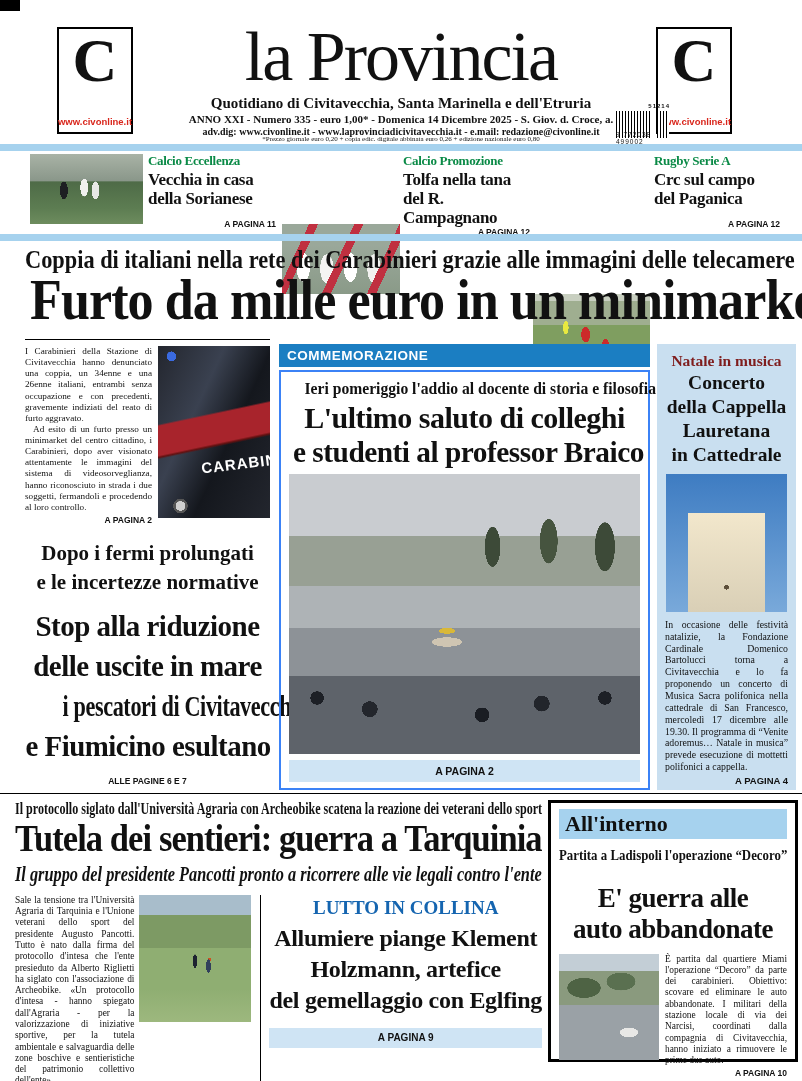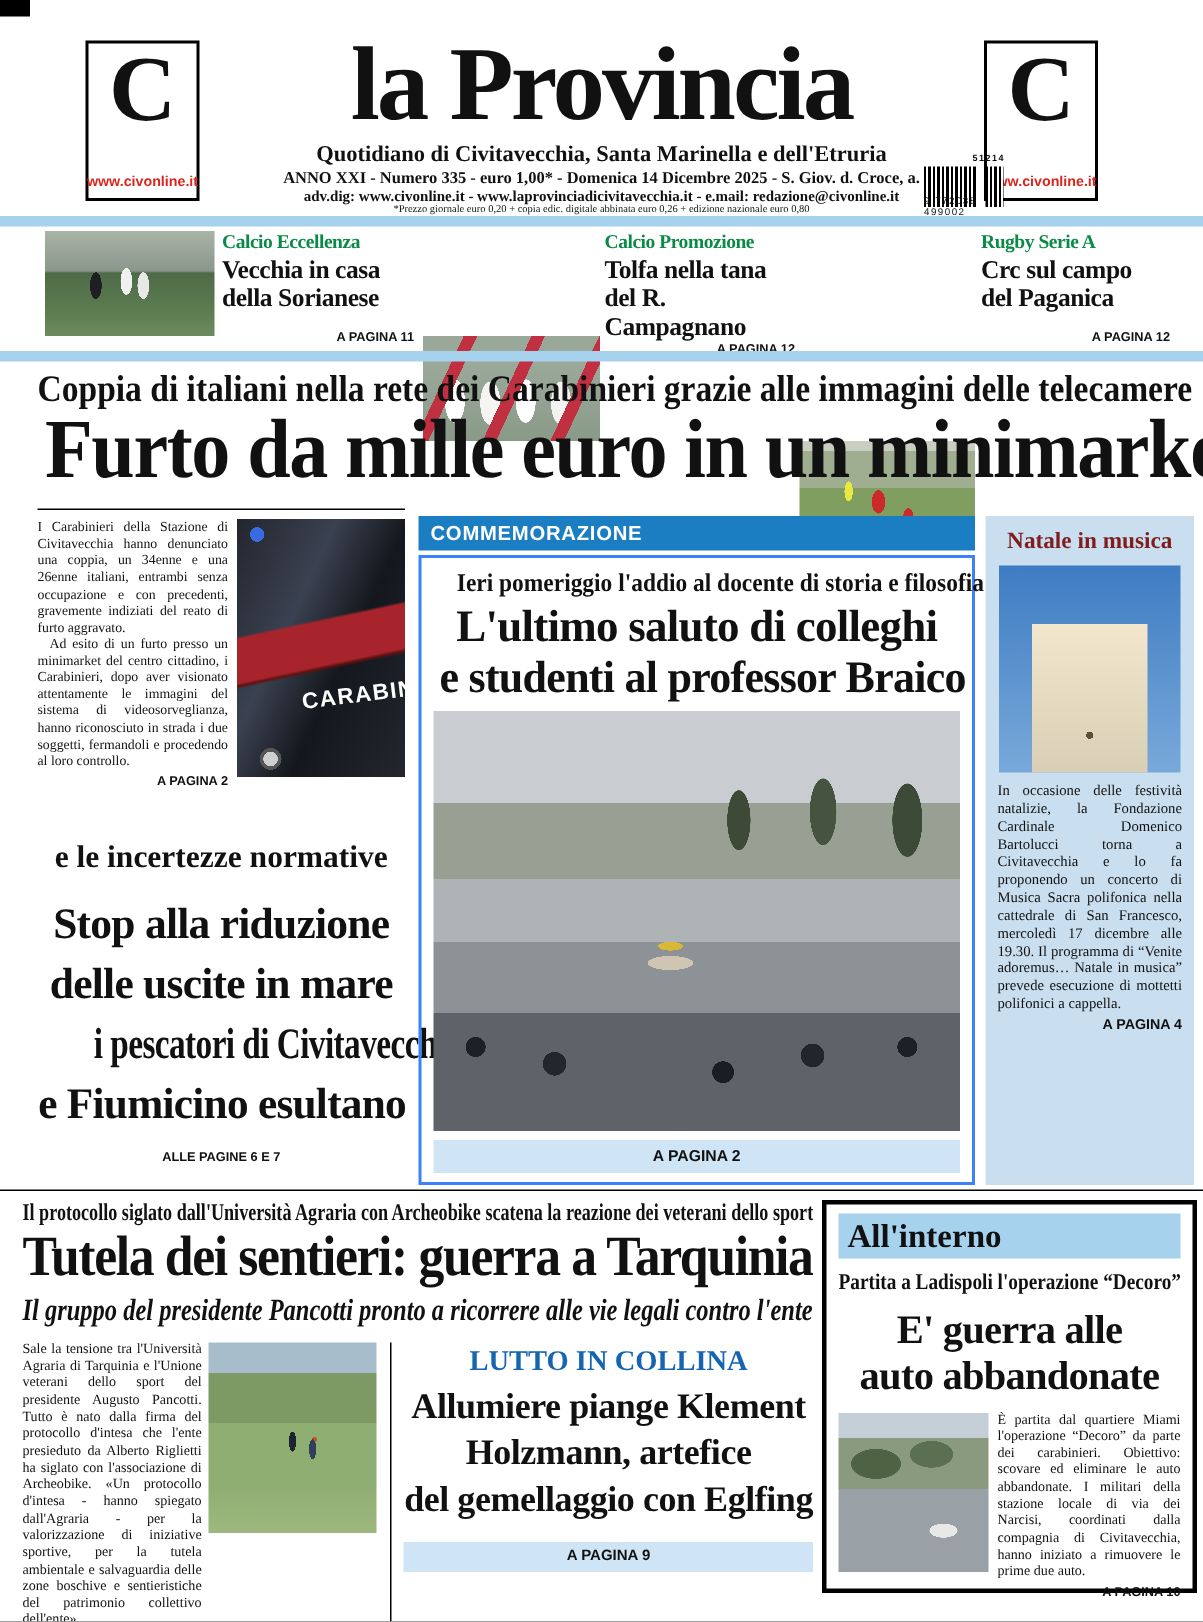--- a/index.html
+++ b/index.html
@@ -12,21 +12,21 @@
   .b{font-weight:bold;}
   .pagemark{font-family:"Liberation Sans",sans-serif;font-weight:bold;color:#111;}
 
   
   .printmark{left:0;top:0;width:20px;height:11px;background:#000;}
   .cbox{top:27px;width:76px;height:107px;border:2px solid #000;background:#fff;
         display:flex;flex-direction:column;align-items:center;justify-content:space-between;
         padding:2px 0 5px;box-sizing:border-box;}
   .cbox .letter{font-size:62px;font-weight:bold;line-height:0.95;}
   .cbox .url{font-family:"Liberation Sans",sans-serif;font-weight:bold;font-size:9.5px;color:#d9261c;}
-  .mast-title{left:0;right:0;top:22px;text-align:center;font-size:70px;font-weight:bold;
+  .mast-title{left:0;right:0;top:22px;text-align:center;font-size:70px;font-weight:normal;
               letter-spacing:-2px;line-height:1;}
   .mast-sub{left:0;right:0;top:95px;text-align:center;font-size:15px;font-weight:bold;}
   .mast-issue{left:0;right:0;top:113px;text-align:center;font-size:11px;font-weight:bold;}
   .mast-contacts{left:0;right:0;top:126px;text-align:center;font-size:10px;font-weight:bold;}
   .mast-price{left:0;right:0;top:135px;text-align:center;font-size:7px;}
   .barcode{left:616px;top:103px;width:54px;height:42px;}
   .bars1{position:absolute;left:0;top:8px;width:36px;height:27px;
          background:repeating-linear-gradient(90deg,#000 0 1.5px,#fff 1.5px 3px);}
   .bars2{position:absolute;left:41px;top:8px;width:12px;height:27px;
          background:repeating-linear-gradient(90deg,#000 0 1.5px,#fff 1.5px 3px);}
@@ -133,21 +133,21 @@
   .lutto-head{margin-top:4px;}
   .lutto-head .fit{font-size:24px;font-weight:bold;line-height:1.3;letter-spacing:-0.3px;}
   .lutto-page{background:#cfe4f4;height:20px;line-height:20px;font-size:10px;margin-top:12px;}
 
   
   .inside{left:548px;top:800px;width:250px;height:262px;border:3px solid #000;
           box-sizing:border-box;background:#fff;padding:6px 8px;}
   .int-bar{background:#a6d2ee;height:30px;line-height:30px;font-weight:bold;font-size:22px;padding-left:6px;}
   .int-kick{margin-top:7px;}
   .int-kick .fit{font-size:15px;font-weight:bold;}
-  .int-head{text-align:center;margin-top:7px;}
+  .int-head{text-align:center;margin-top:19px;}
   .int-head .fit{font-size:27px;font-weight:bold;line-height:1.16;letter-spacing:-0.5px;}
   .int-row{display:flex;gap:6px;margin-top:8px;}
   .ph-street{width:100px;height:106px;flex:none;
     background-image:
       radial-gradient(ellipse 16px 8px at 70% 74%,#e8e8e6 0 58%,transparent 59%),
       radial-gradient(ellipse 30px 18px at 25% 32%,#4e6344 0 55%,transparent 56%),
       radial-gradient(ellipse 26px 16px at 62% 26%,#5a7050 0 55%,transparent 56%),
       linear-gradient(180deg,#c3ced6 0 16%,#8a9a7e 16% 48%,#9aa1a6 48% 100%);}
   .int-body{flex:1;font-size:9.4px;line-height:1.2;text-align:justify;}
   .int-page{text-align:right;font-size:8.5px;margin-top:2px;}
@@ -254,21 +254,21 @@
         <p>Ad esito di un furto presso un minimarket del centro cittadino, i Carabinieri, dopo aver visionato attentamente le immagini del sistema di videosorveglianza, hanno riconosciuto in strada i due soggetti, fermandoli e procedendo al loro controllo.</p>
         <div class="lead-page pagemark">A PAGINA 2</div>
       </div>
       <div class="ph ph-carab">
         <span class="carab-text">CARABINIERI</span>
       </div>
     </div>
 
     <div class="fish">
       <div class="fish-kick">
-        <br>
+        <span class="fit" style="transform: scaleX(1);">Dopo i fermi prolungati</span><br>
         <span class="fit" style="transform: scaleX(1);">e le incertezze normative</span>
       </div>
       <div class="fish-head">
         <span class="fit" style="transform: scaleX(1);">Stop alla riduzione</span><br>
         <span class="fit" style="transform: scaleX(1);">delle uscite in mare</span><br>
         <span class="fit" style="transform: scaleX(0.765625);">i pescatori di Civitavecchia</span><br>
         <span class="fit" style="transform: scaleX(0.995935);">e Fiumicino esultano</span>
       </div>
       <div class="fish-page pagemark">ALLE PAGINE 6 E 7</div>
     </div>
@@ -284,20 +284,26 @@
         <span class="fit" style="transform: scaleX(1);">L'ultimo saluto di colleghi</span><br>
         <span class="fit" style="transform: scaleX(0.977716);">e studenti al professor Braico</span>
       </div>
       <div class="ph ph-funeral"></div>
       <div class="comm-page pagemark">A PAGINA 2</div>
     </div>
   </div>
 
   <div class="abs rightcol">
     <div class="nat-label">Natale in musica</div>
+    <div class="nat-head">
+      <span class="fit" style="transform: scaleX(1);">Concerto</span><br>
+      <span class="fit" style="transform: scaleX(1);">della Cappella</span><br>
+      <span class="fit" style="transform: scaleX(1);">Lauretana</span><br>
+      <span class="fit" style="transform: scaleX(1);">in Cattedrale</span>
+    </div>
     <div class="ph ph-cath"></div>
     <div class="nat-body">In occasione delle festività natalizie, la Fondazione Cardinale Domenico Bartolucci torna a Civitavecchia e lo fa proponendo un concerto di Musica Sacra polifonica nella cattedrale di San Francesco, mercoledì 17 dicembre alle 19.30. Il programma di “Venite adoremus… Natale in musica” prevede esecuzione di mottetti polifonici a cappella.</div>
     <div class="nat-page pagemark">A PAGINA 4</div>
   </div>
 
   <div class="abs hline"></div>
 
   <div class="abs tq">
     <div class="tq-kick">
       <span class="fit fitL" style="transform: scaleX(0.755014);">Il protocollo siglato dall'Università Agraria con Archeobike scatena la reazione dei veterani dello sport</span>

